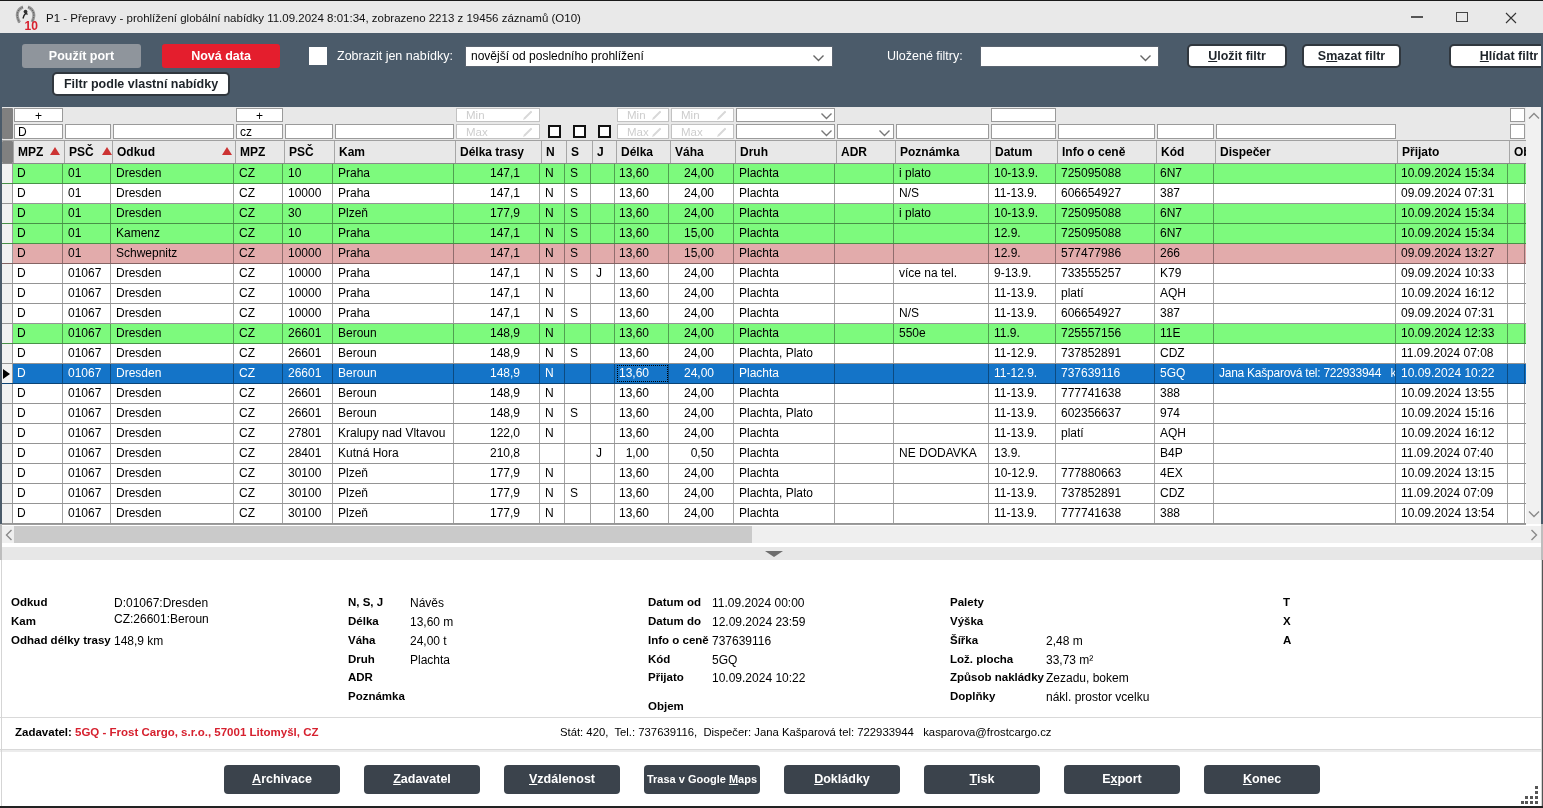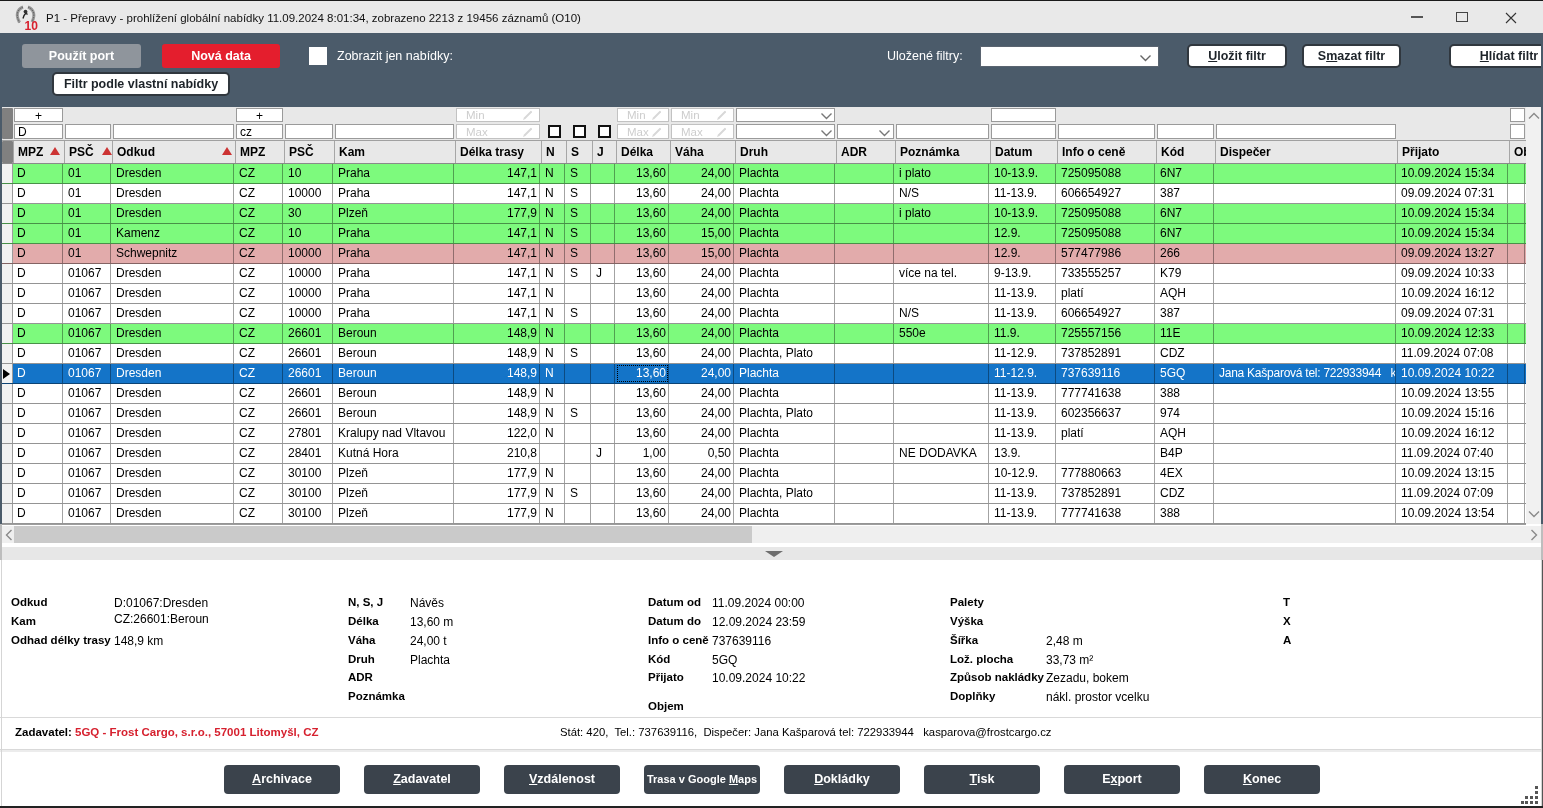--- a/index.html
+++ b/index.html
@@ -22,21 +22,21 @@
 .mm {position:absolute;font-size:11.5px;color:#cdcdcd;height:14px;line-height:15px}
 .cbx {position:absolute;width:13px;height:13px;background:#fff;border:2px solid #111}
 .hl {position:absolute;top:141px;height:22px;line-height:23px;font-size:12px;font-weight:bold;color:#000}
 .hsep {position:absolute;top:141px;width:1px;height:22px;background:#a6a6a6}
 .hline {position:absolute;left:2px;width:1524px;height:1px;background:#a0a0a0}
 .sortt {position:absolute;top:147px;width:0;height:0;border-left:5px solid transparent;border-right:5px solid transparent;border-bottom:8px solid #c33;}
 .selhdr {position:absolute;left:2px;width:11px;background:#808080;border-radius:1px}
 
 .row {position:absolute;left:0;width:1526px;height:20px;border-bottom:1px solid rgba(0,0,0,0.42)}
 .c {position:absolute;top:0;height:19px;line-height:19px;font-size:12px;color:#000;padding-left:4px;white-space:nowrap;overflow:hidden;border-right:1px solid rgba(0,0,0,0.36)}
-.c.r {text-align:right;padding-right:2px;padding-left:0}
+.c.r {text-align:right;padding-right:19px;padding-left:0}
 .c.wt {color:#fff}
 .c.dot {outline:1px dotted #000;outline-offset:-2px}
 .c.tight {letter-spacing:-0.25px}
 .selc {position:absolute;left:0;top:0;width:13px;height:19px;background:#f2f2f2;border-right:1px solid rgba(0,0,0,0.36)}
 .tri {position:absolute;left:3px;top:4.5px;width:0;height:0;border-left:7px solid #000;border-top:5px solid transparent;border-bottom:5px solid transparent}
 
 #vscroll {position:absolute;left:1526px;top:107px;width:15px;height:417px;background:#f1f1f1}
 #hscroll {position:absolute;left:2px;top:526px;width:1539px;height:17px;background:#efefef}
 #hthumb {position:absolute;left:12px;top:0px;width:738px;height:17px;background:#cacaca}
 #strip {position:absolute;left:2px;top:547px;width:1539px;height:13px;background:#e7e7e7}
@@ -73,20 +73,23 @@
         <svg style="position:absolute;left:16px;top:11px" width="12" height="12">
           <path d="M1 1 L11 11 M11 1 L1 11" stroke="#333" stroke-width="1.1"></path>
         </svg>
       </div>
   </div>
   <div id="toolbar">
     <div class="tbtn" style="left:22px;top:11px;width:119px;background:#8f959c">Použít port</div>
     <div class="tbtn" style="left:162px;top:11px;width:118px;background:#e41e2d">Nová data</div>
     <div style="position:absolute;left:309px;top:14px;width:18px;height:18px;background:#fff"></div>
     <div class="tlbl" style="left:337px;top:13px">Zobrazit jen nabídky:</div>
+    <div class="tsel" style="left:465px;width:368px">novější od posledního prohlížení<svg style="position:absolute;left:346px;top:7px" width="13" height="8" viewBox="0 0 13 8">
+          <path d="M1.5 1.5 L6.5 6.5 L11.5 1.5" stroke="#666" stroke-width="1.4" fill="none"></path>
+        </svg></div>
     <div class="tlbl" style="left:887px;top:13px">Uložené filtry:</div>
     <div class="tsel" style="left:980px;width:179px">
         <svg style="position:absolute;left:158px;top:7px" width="13" height="8" viewBox="0 0 13 8">
           <path d="M1.5 1.5 L6.5 6.5 L11.5 1.5" stroke="#666" stroke-width="1.4" fill="none"></path>
         </svg>
       </div>
     <div class="wbt" style="left:1187px;top:10.5px;width:100px"><u>U</u>ložit filtr</div>
     <div class="wbt" style="left:1302px;top:10.5px;width:99px">S<u>m</u>azat filtr</div>
     <div class="wbt" style="left:1449px;top:10.5px;width:120px"><u>H</u>lídat filtr</div>
     <div class="wbt" style="left:52px;top:39px;width:178px;height:24px">Filtr podle vlastní nabídky</div>

